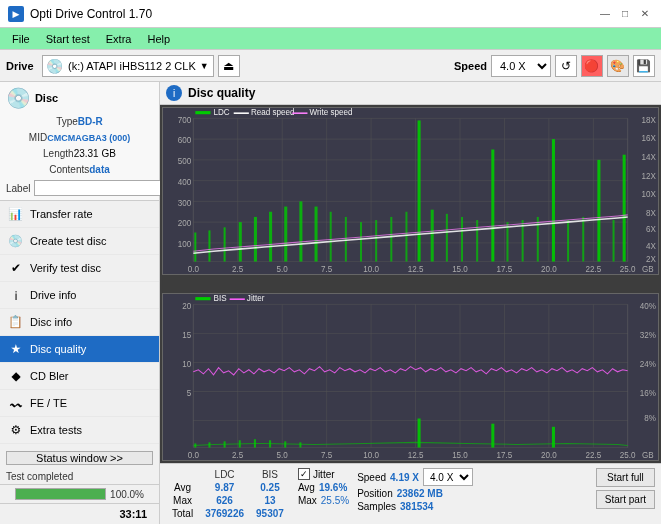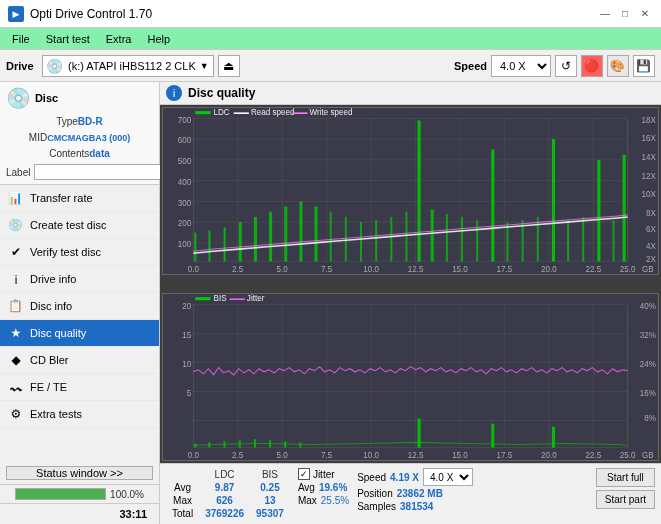--- a/index.html
+++ b/index.html
@@ -422,20 +422,24 @@
       </div>
       <div class="disc-info-row">
         <span class="disc-info-key">Type</span>
         <span class="disc-info-val">BD-R</span>
       </div>
       <div class="disc-info-row">
         <span class="disc-info-key">MID</span>
         <span class="disc-info-val" style="font-size:9px;">CMCMAGBA3 (000)</span>
       </div>
       <div class="disc-info-row">
+        <span class="disc-info-key">Length</span>
+        <span class="disc-info-val black">23.31 GB</span>
+      </div>
+      <div class="disc-info-row">
         <span class="disc-info-key">Contents</span>
         <span class="disc-info-val">data</span>
       </div>
       <div class="label-row">
         <span class="disc-info-key">Label</span>
         <input class="label-input" type="text" style="">
         <div class="label-btn">✎</div>
       </div>
     </div>
 
@@ -471,20 +475,21 @@
       <span class="nav-icon">〰</span>
       <span>FE / TE</span>
     </div>
     <div class="nav-item">
       <span class="nav-icon">⚙</span>
       <span>Extra tests</span>
     </div>
 
     <div class="sidebar-bottom">
       <div class="status-btn">Status window &gt;&gt;</div>
+      <div class="status-complete">Test completed</div>
       <div class="progress-area">
         <div class="progress-bar-outer">
           <div class="progress-bar-inner" style="width:100%;"></div>
         </div>
         <span class="progress-text">100.0%</span>
       </div>
       <div style="display:flex;justify-content:flex-end;padding:2px 6px;border-top:1px solid #ccc;">
         <span class="time-display" style="font-size:11px;font-weight:bold;">33:11</span>
       </div>
     </div>

